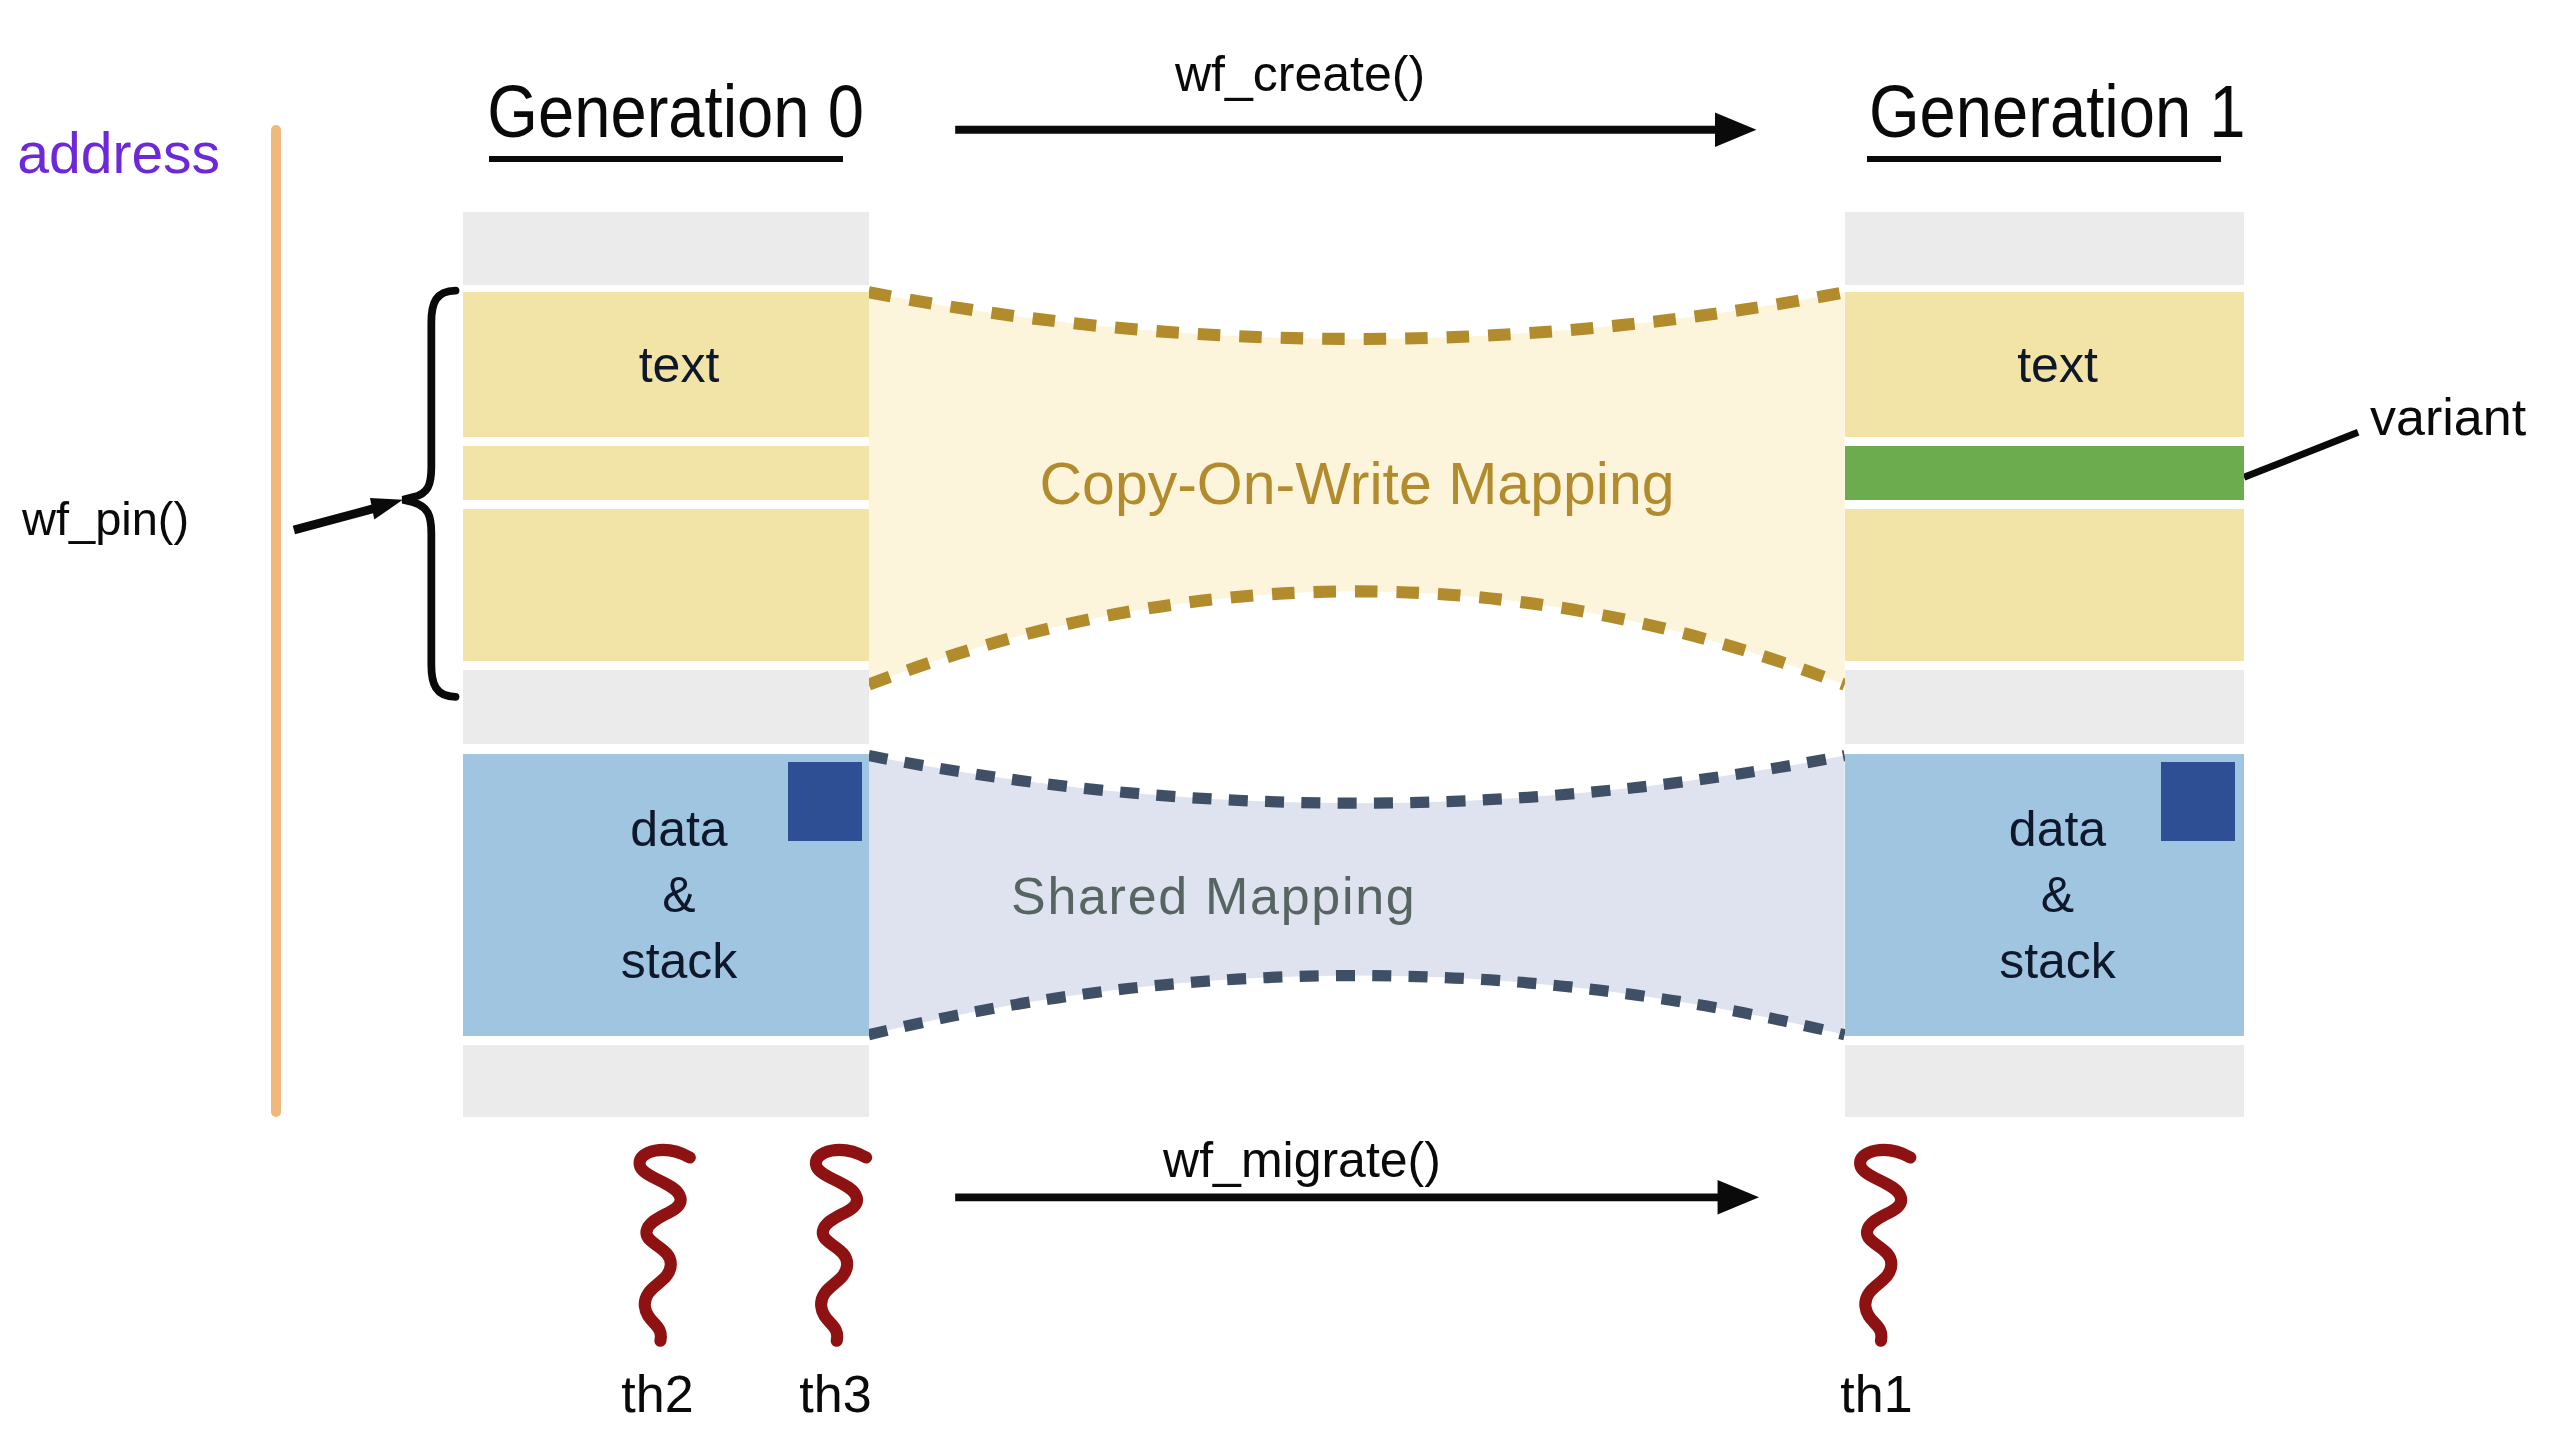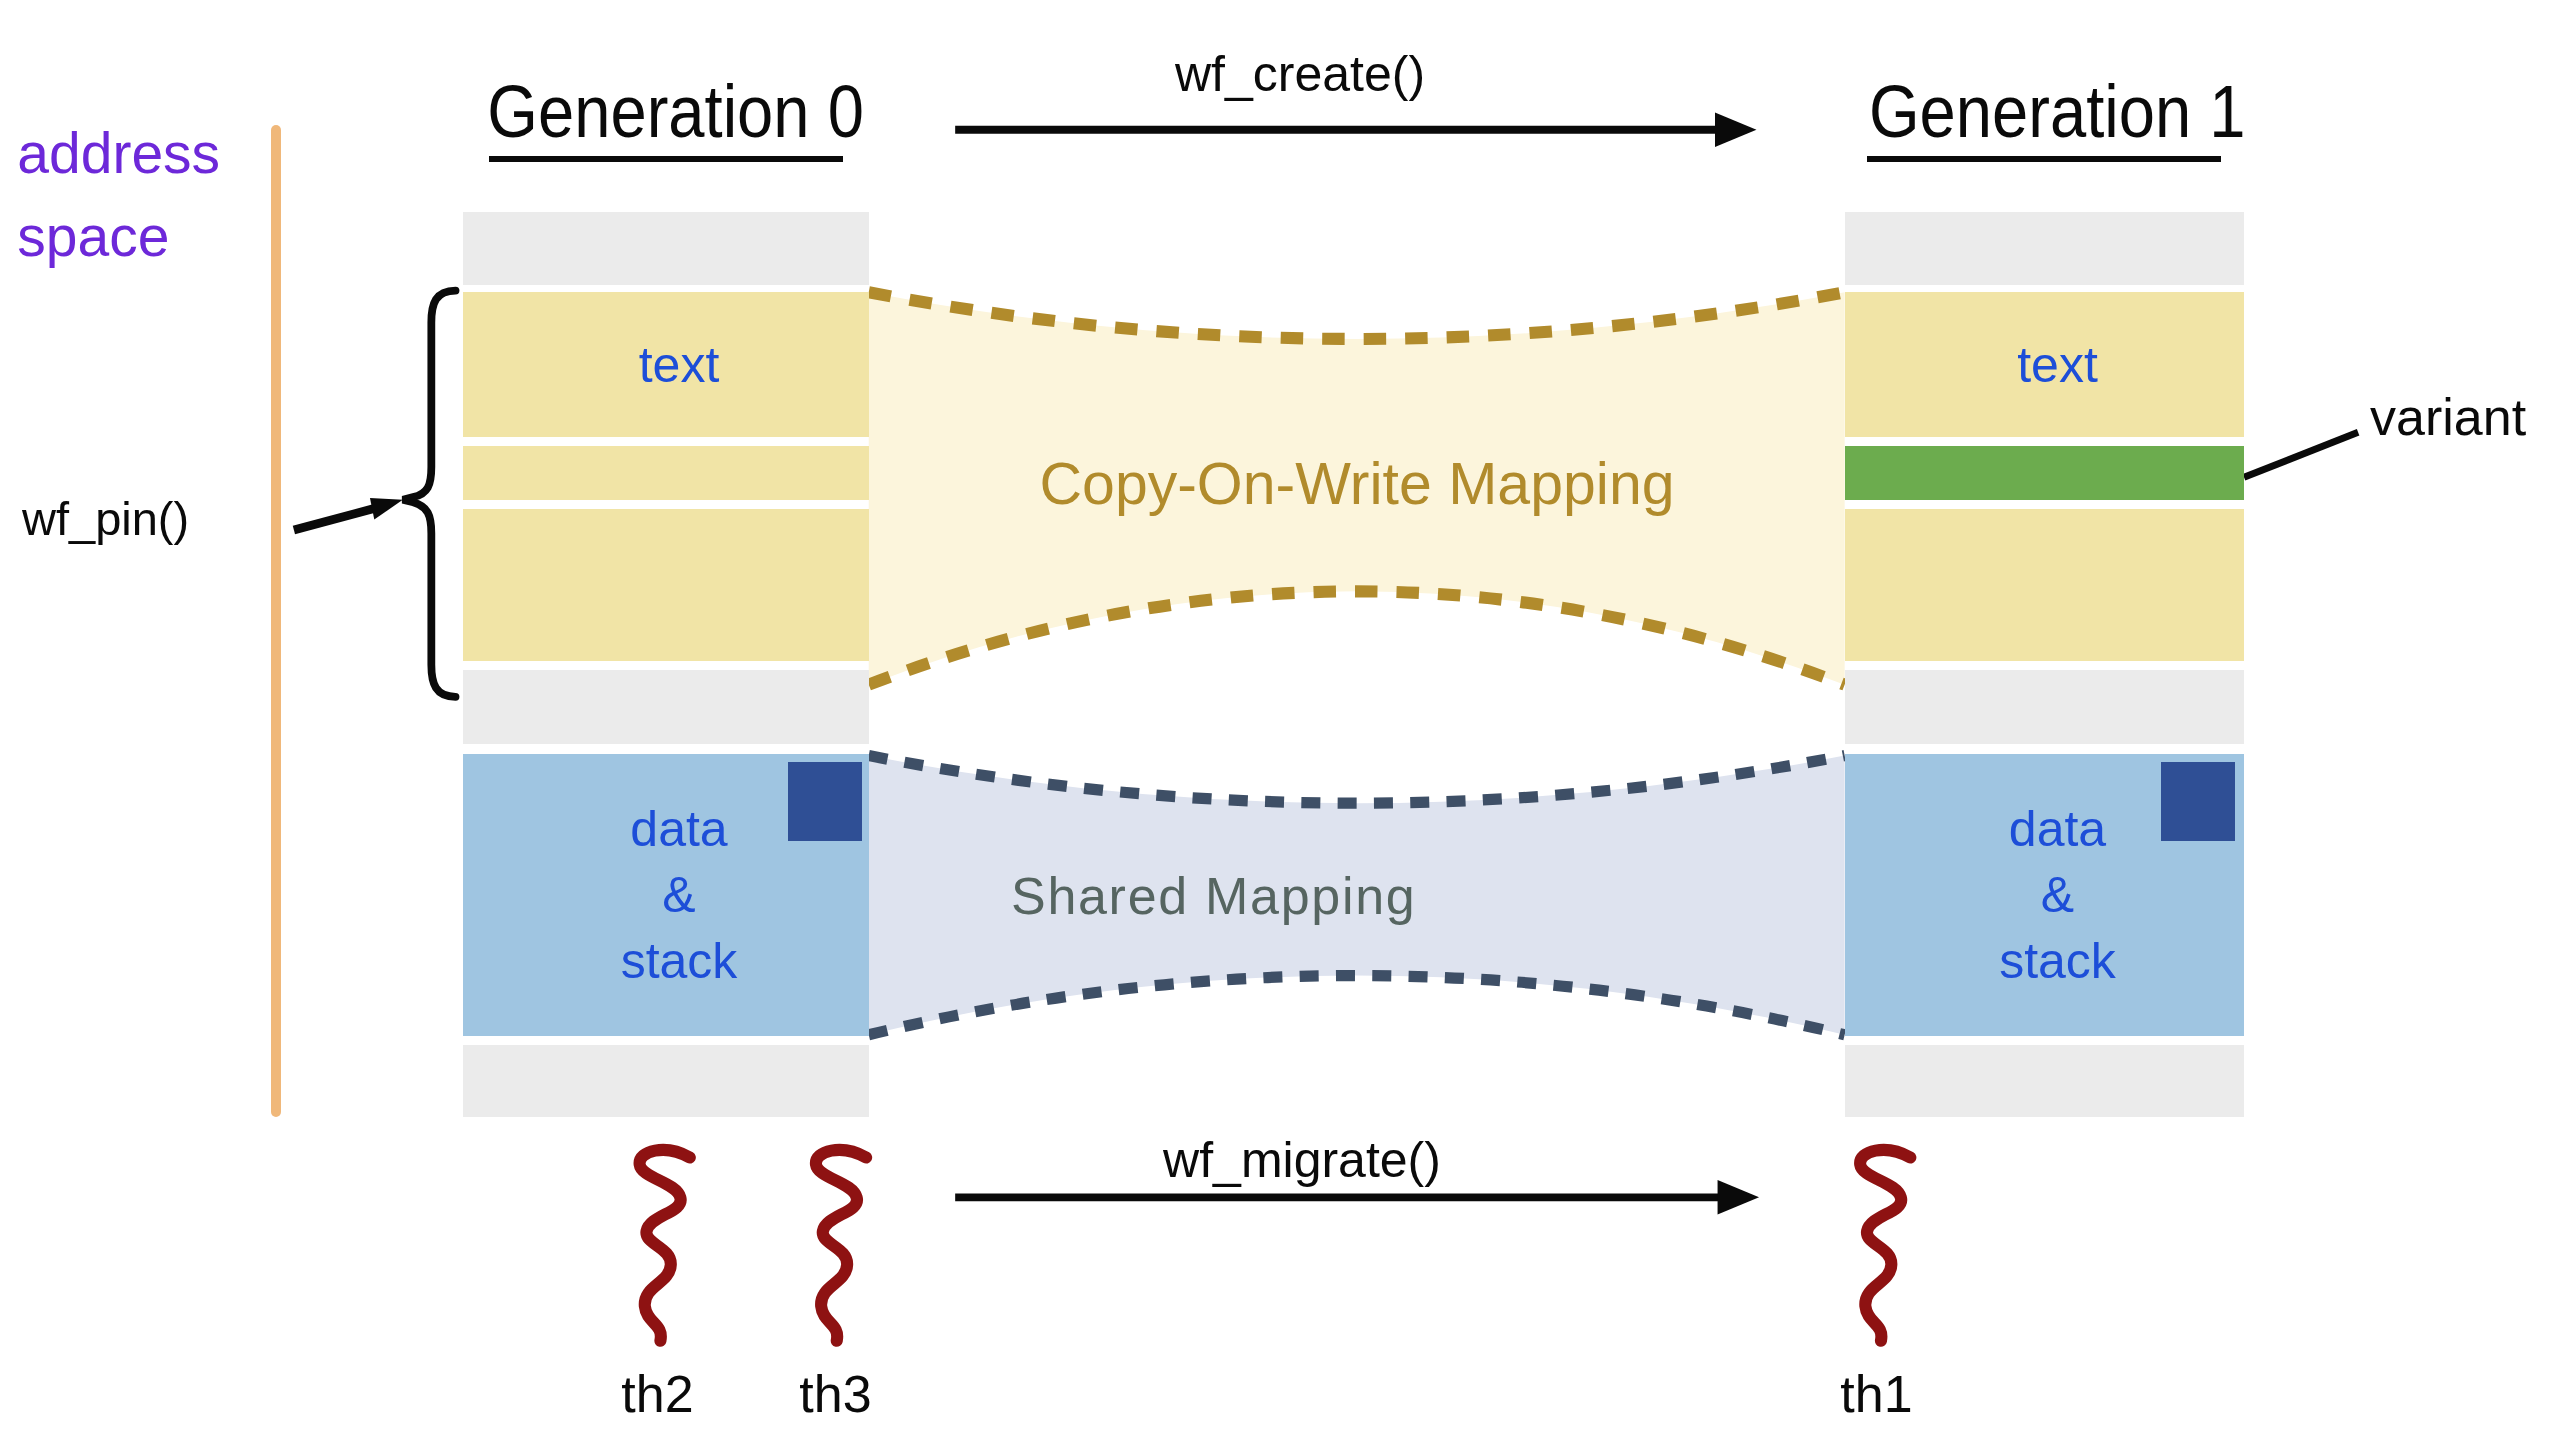--- a/index.html
+++ b/index.html
@@ -6,21 +6,21 @@
   body{width:2550px;height:1455px;position:relative;overflow:hidden;
        font-family:"Liberation Sans", sans-serif;color:#0a0a0a;}
   
   .seg{position:absolute;}
   .seg.gray{background:#EBEBEB;}
   .seg.yellow{background:#F1E4A6;}
   .seg.blue{background:#9FC5E1;}
   .seg.green{background:#6CAC4E;}
   .navy{position:absolute;background:#2F4F95;}
   .seg-label{position:absolute;inset:0;display:flex;align-items:center;justify-content:center;
-             font-size:50px;color:#1d4ed8;padding-left:26px;}
+             font-size:50px;color:#0f172a;padding-left:26px;}
   .datastack{flex-direction:column;line-height:66px;}
   
   .gen-title{position:absolute;font-size:74px;white-space:nowrap;text-align:center;
              transform:scaleX(0.88);transform-origin:center;color:#0a0a0a;}
   .underline{position:absolute;height:6px;background:#0a0a0a;}
   .fn-label{position:absolute;font-size:50px;text-align:center;white-space:nowrap;color:#0a0a0a;}
   .addr-label{position:absolute;left:17.3px;top:112px;width:233px;
               font-size:57px;line-height:83px;color:#6d28d9;}
   .axis-line{position:absolute;left:271px;top:125px;width:9.5px;height:992px;
              background:#F0B87A;border-radius:5.2px;}
@@ -65,21 +65,20 @@
              C17,114 49,118 48,138 C47,160 16,162 18,186 C20,206 40,206 36,226"></path>
     <path transform="translate(932,1325)" d="M70,14 C42,-2 10,6 12,22 C14,38 54,42 59,60 C64,78 24,80 20,99
              C17,114 49,118 48,138 C47,160 16,162 18,186 C20,206 40,206 36,226"></path>
     <path transform="translate(2140,1325)" d="M70,14 C42,-2 10,6 12,22 C14,38 54,42 59,60 C64,78 24,80 20,99
              C17,114 49,118 48,138 C47,160 16,162 18,186 C20,206 40,206 36,226"></path>
   </g>
 </svg>
 
 <div class="addr-label">
   <div>address</div>
-  <div>space</div>
 </div>
 <div class="axis-line"></div>
 <div class="wfpin-label">wf_pin()</div>
 
 <div class="gen-title" style="left:463px;top:69px;width:406px;">Generation 0</div>
 <div class="underline" style="left:489px;top:156px;width:354px;"></div>
 <div class="fn-label" style="left:954px;top:45px;width:692px;">wf_create()</div>
 <div class="gen-title" style="left:1845px;top:69px;width:399px;">Generation 1</div>
 <div class="underline" style="left:1867px;top:156px;width:354px;"></div>
 

